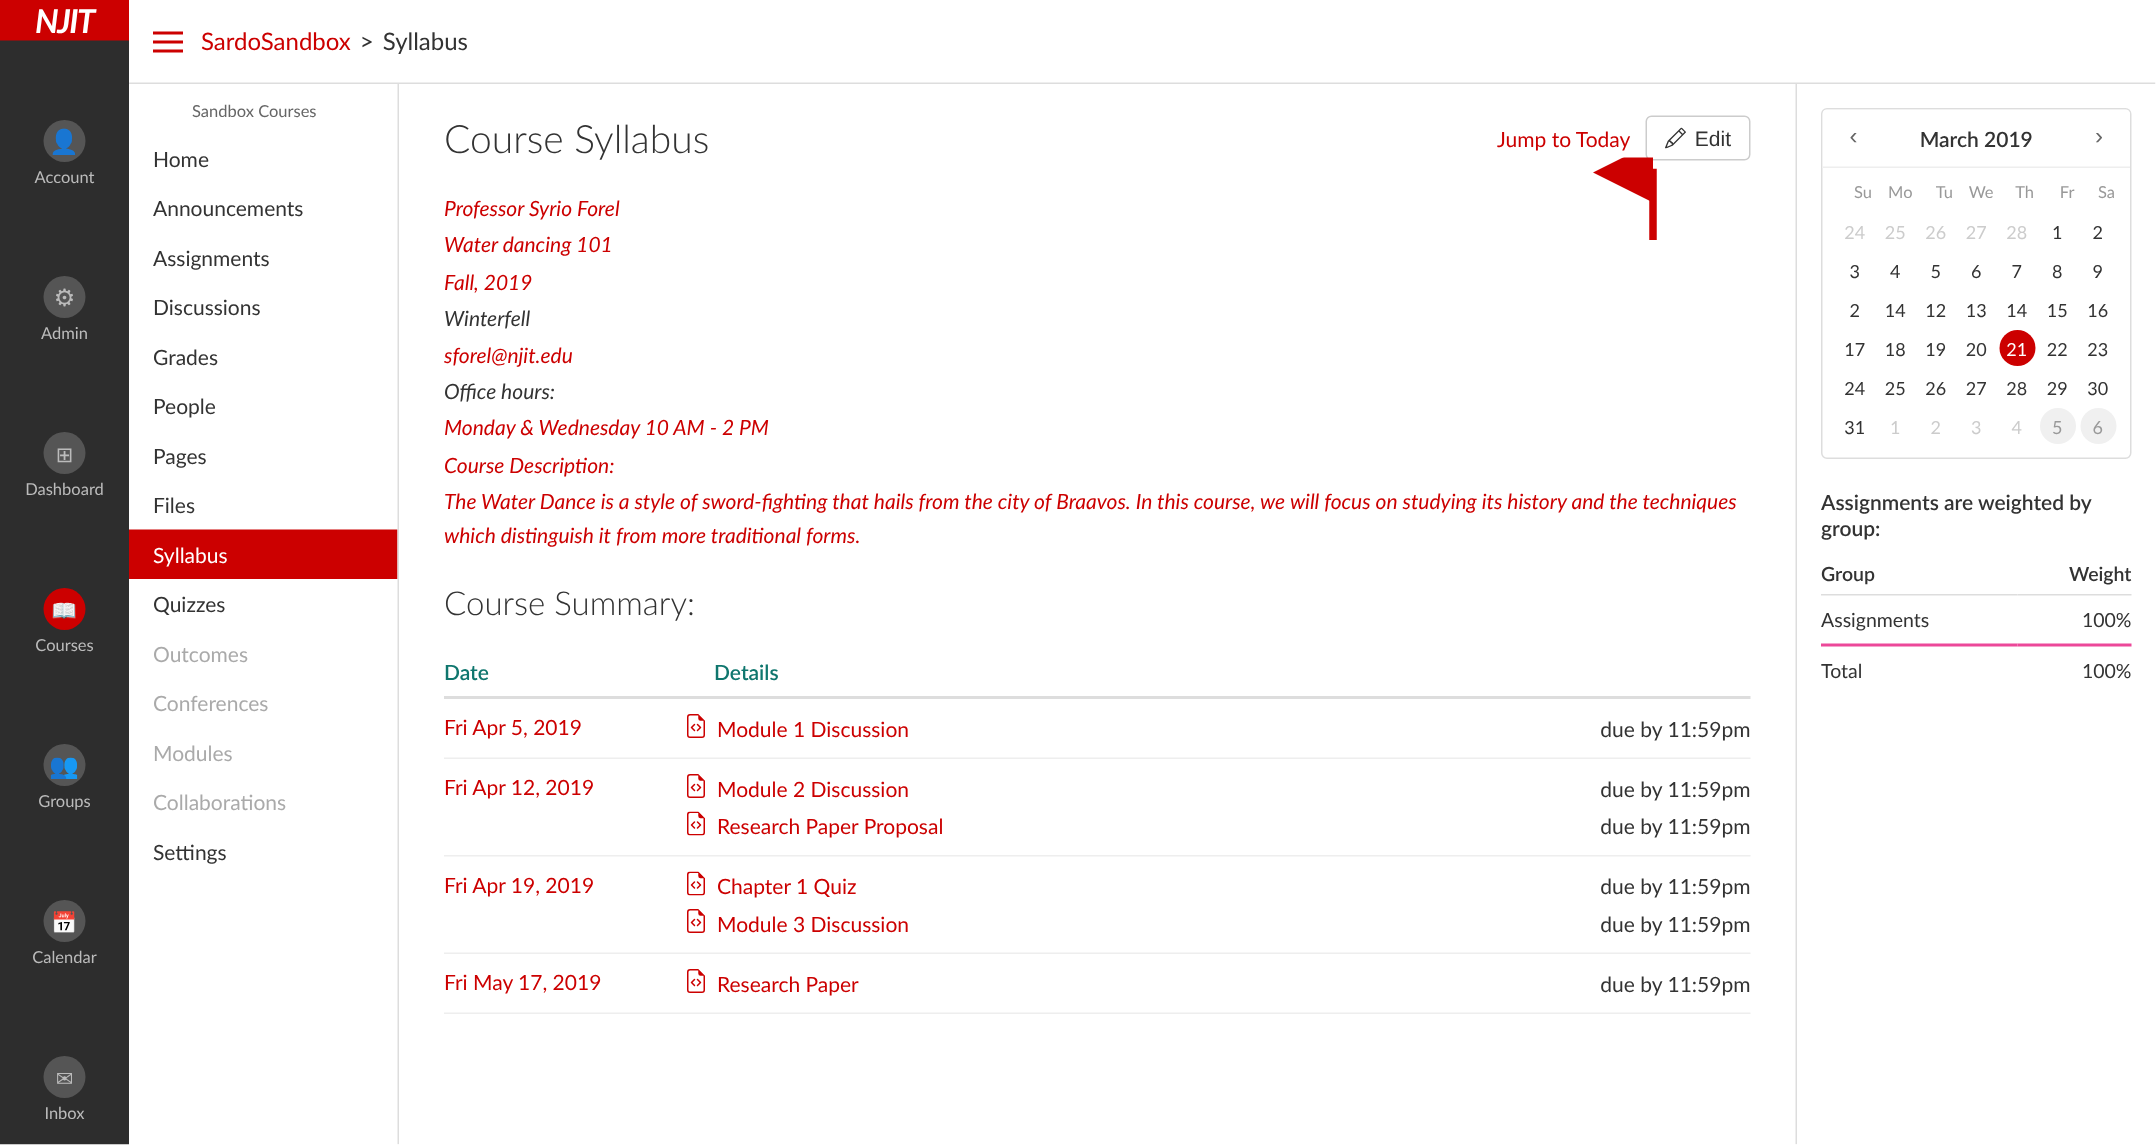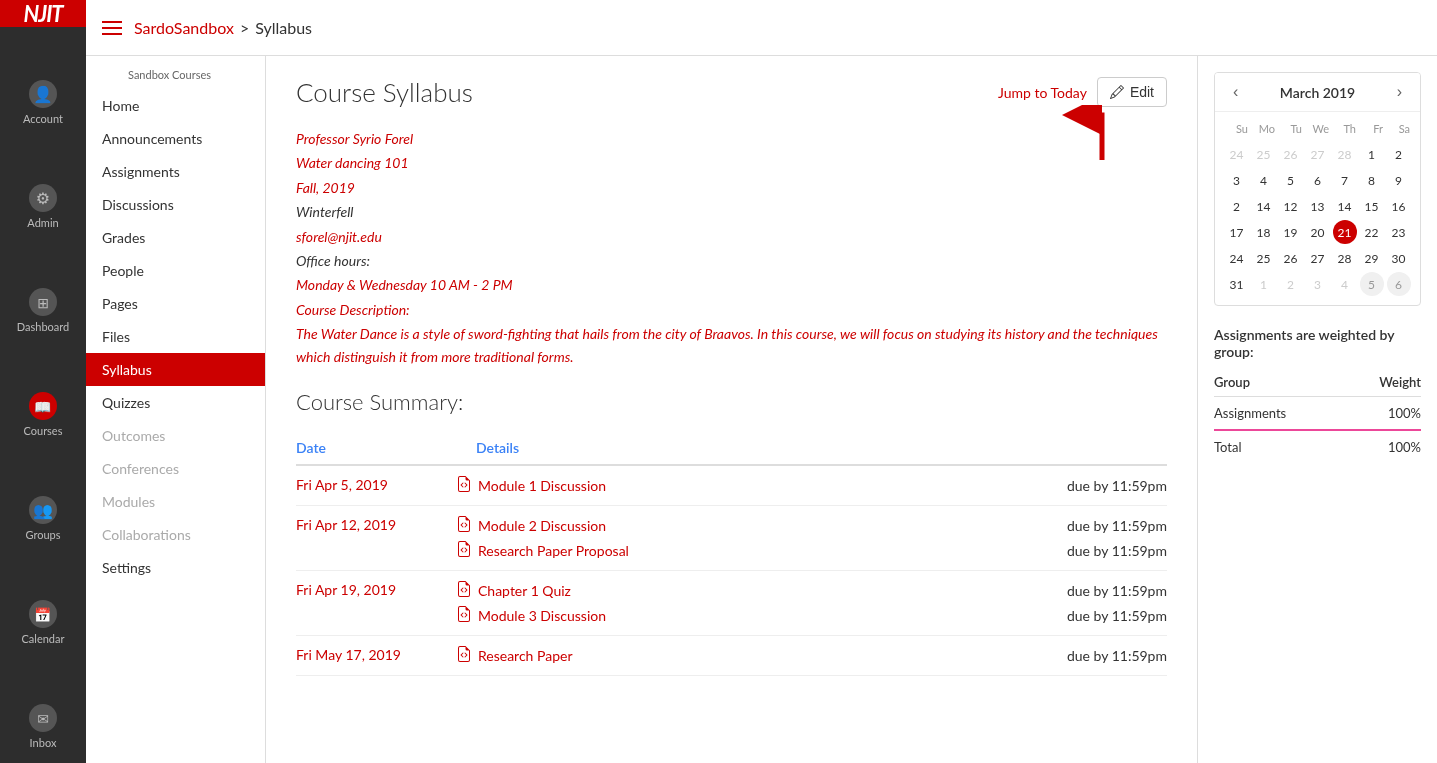--- a/index.html
+++ b/index.html
@@ -198,21 +198,21 @@
     
     .summary-table {
       width: 100%;
       border-collapse: collapse;
     }
     .summary-table th {
       text-align: left;
       padding: 8px 0;
       border-bottom: 2px solid #ddd;
       font-weight: 600;
-      color: #3b82f6;
+      color: #0f766e;
       font-size: 14px;
       margin-left: 20px;
     }
     .summary-table th.details-col { padding-left: 20px; }
     .summary-table td {
       padding: 10px 0;
       vertical-align: top;
       border-bottom: 1px solid #eee;
     }
     .summary-table td.date-col { color: #cc0000; width: 160px; padding-right: 20px; }

